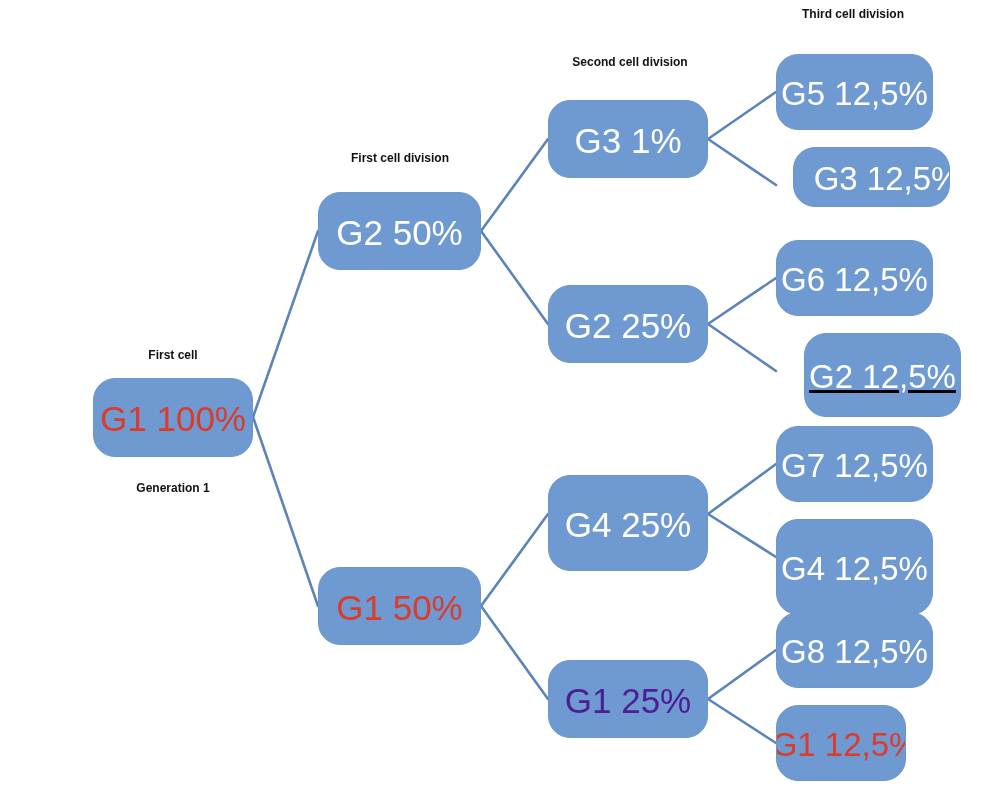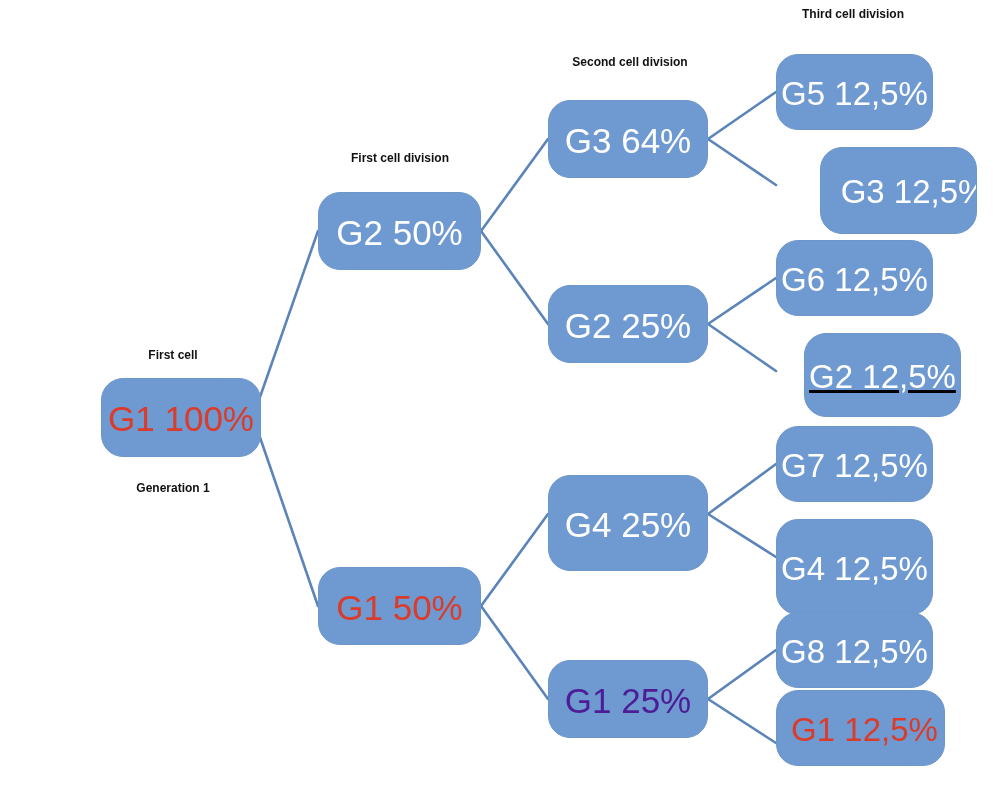--- a/index.html
+++ b/index.html
@@ -81,62 +81,62 @@
     <line x1="708" y1="699" x2="776" y2="650"></line>
     <line x1="708" y1="699" x2="776" y2="743"></line>
   </svg>
 
   <div class="col-label" style="left:93px; top:349px; width:160px;">First cell</div>
   <div class="col-label" style="left:83px; top:482px; width:180px;">Generation 1</div>
   <div class="col-label" style="left:290px; top:152px; width:220px;">First cell division</div>
   <div class="col-label" style="left:520px; top:56px; width:220px;text-align:center;">Second cell division</div>
   <div class="col-label" style="left:743px; top:8px; width:220px;">Third cell division</div>
 
-  <div class="node fs-col1" style="left:93px; top:378px; width:160px; height:79px;margin-left:8px;">
+  <div class="node fs-col1" style="left:93px; top:378px; width:160px; height:79px;">
     <span class="node-text" style="color: rgb(219, 59, 42);">G1 100%</span>
   </div>
 
   <div class="node fs-col2" style="left:318px; top:192px; width:163px; height:78px;">
     <span class="node-text" style="color: rgb(255, 255, 255);">G2 50%</span>
   </div>
   <div class="node fs-col2" style="left:318px; top:567px; width:163px; height:78px;">
     <span class="node-text" style="color: rgb(219, 59, 42);">G1 50%</span>
   </div>
 
   <div class="node fs-col3" style="left:548px; top:100px; width:160px; height:78px;">
-    <span class="node-text" style="color: rgb(255, 255, 255);">G3 64%</span>
+    <span class="node-text" style="color: rgb(255, 255, 255);">G3 1%</span>
   </div>
   <div class="node fs-col3" style="left:548px; top:285px; width:160px; height:78px;">
     <span class="node-text" style="color: rgb(255, 255, 255);">G2 25%</span>
   </div>
   <div class="node fs-col3" style="left:548px; top:475px; width:160px; height:96px;">
     <span class="node-text" style="color: rgb(255, 255, 255);">G4 25%</span>
   </div>
   <div class="node fs-col3" style="left:548px; top:660px; width:160px; height:78px;">
     <span class="node-text" style="color: #4c1d95;">G1 25%</span>
   </div>
 
   <div class="node fs-col4" style="left:776px; top:54px; width:157px; height:76px;">
     <span class="node-text" style="color: rgb(255, 255, 255);">G5 12,5%</span>
   </div>
-  <div class="node fs-col4" style="left:820px; top:147px; width:157px; height:87px;padding-left:31px;">
+  <div class="node fs-col4" style="left:793px; top:147px; width:157px; height:60px;padding-left:31px;">
     <span class="node-text" style="color: rgb(255, 255, 255);">G3 12,5%</span>
   </div>
   <div class="node fs-col4" style="left:776px; top:240px; width:157px; height:76px;">
     <span class="node-text" style="color: rgb(255, 255, 255);">G6 12,5%</span>
   </div>
   <div class="node fs-col4" style="left:804px; top:333px; width:157px; height:84px;text-decoration:underline;">
     <span class="node-text" style="color: rgb(255, 255, 255);">G2 12,5%</span>
   </div>
   <div class="node fs-col4" style="left:776px; top:426px; width:157px; height:76px;">
     <span class="node-text" style="color: rgb(255, 255, 255);">G7 12,5%</span>
   </div>
   <div class="node fs-col4" style="left:776px; top:519px; width:157px; height:96px;">
     <span class="node-text" style="color: rgb(255, 255, 255);">G4 12,5%</span>
   </div>
   <div class="node fs-col4" style="left:776px; top:612px; width:157px; height:76px;">
     <span class="node-text" style="color: rgb(255, 255, 255);">G8 12,5%</span>
   </div>
-  <div class="node fs-col4" style="left:776px; top:690px; width:169px; height:76px;padding-left:8px;">
+  <div class="node fs-col4" style="left:776px; top:705px; width:130px; height:76px;padding-left:8px;">
     <span class="node-text" style="color: rgb(219, 59, 42);">G1 12,5%</span>
   </div>
 
 </div>
 
 </body></html>

